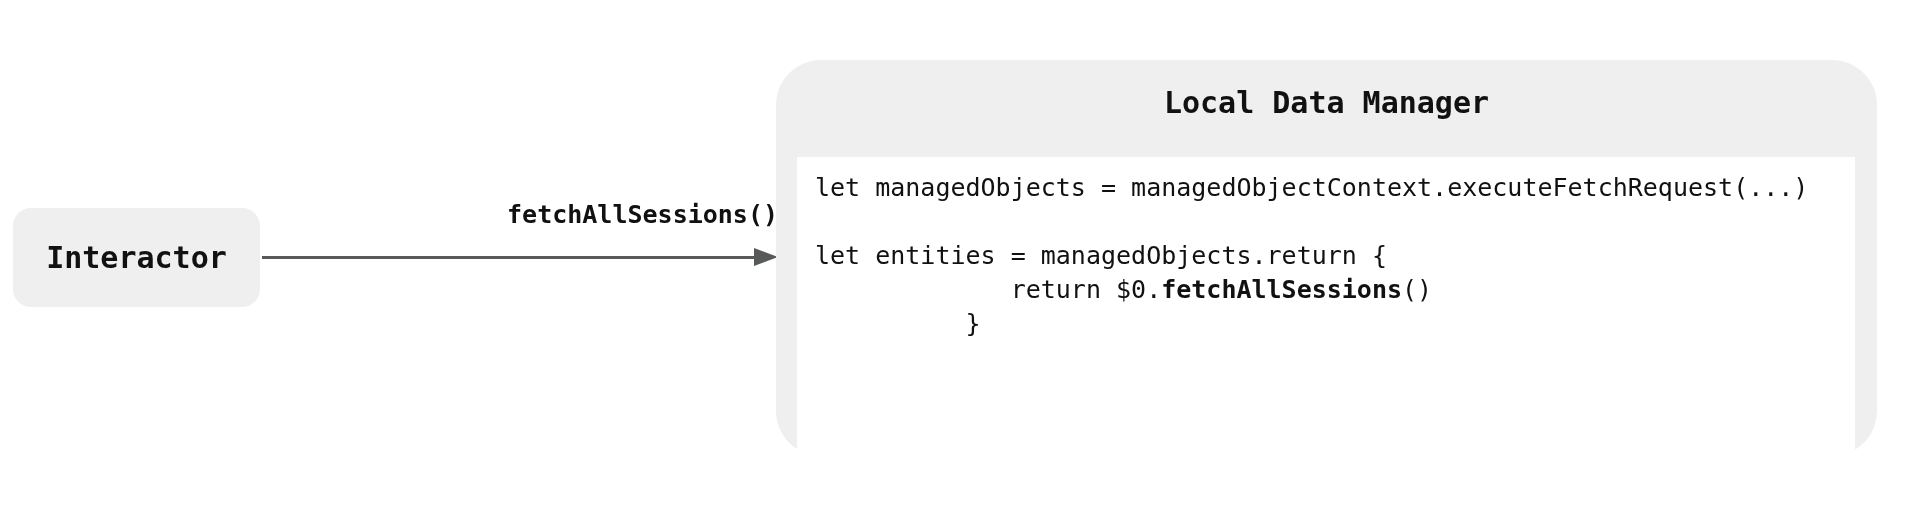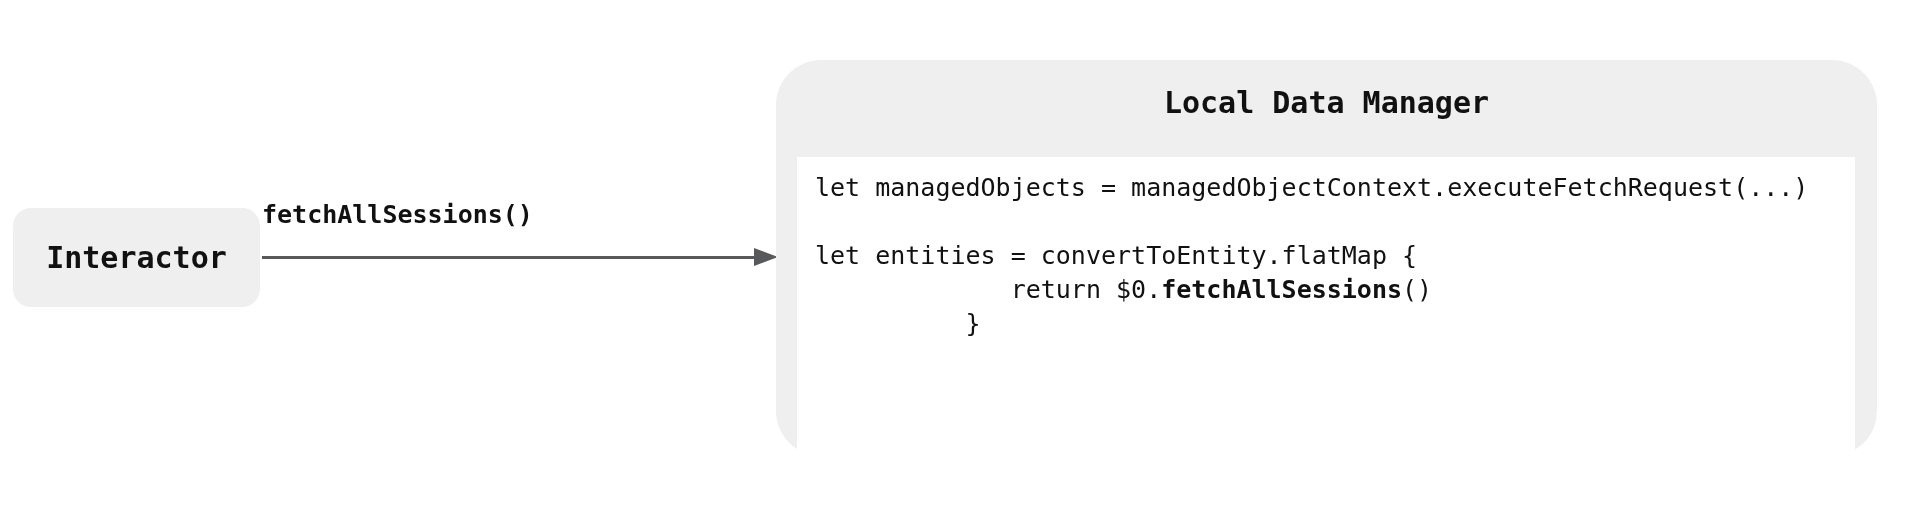--- a/index.html
+++ b/index.html
@@ -36,21 +36,21 @@
     letter-spacing: 0;
   }
 
   
   .arrow-group { position: absolute; left: 0; top: 0; }
   .arrow-label {
     position: absolute;
     left: 262px;
     top: 200px;
     width: 516px;
-    text-align: left;
+    text-align: right;
     font-weight: bold;
     font-size: 25px;
     white-space: pre;
   }
   .arrow-line {
     position: absolute;
     left: 262px;
     top: 256px;
     width: 495px;
     height: 3px;
@@ -120,20 +120,20 @@
     <div class="arrow-label">fetchAllSessions()</div>
     <div class="arrow-line"></div>
     <div class="arrow-head"></div>
   </div>
 
   <div class="ldm-box">
     <div class="ldm-title">Local Data Manager</div>
     <div class="code-panel">
         <div class="code-line"><span>let managedObjects = managedObjectContext.executeFetchRequest(...)</span></div>
         <div class="code-line">&nbsp;</div>
-        <div class="code-line"><span>let entities = convertToEntity.flatMap {</span></div>
+        <div class="code-line"><span>let entities = managedObjects.return {</span></div>
         <div class="code-line"><span>             return $0.</span><span class="b">fetchAllSessions</span><span>()</span></div>
         <div class="code-line"><span>          }</span></div>
         <div class="code-line">&nbsp;</div>
       </div>
   </div>
 
 </div>
 
 </body></html>

